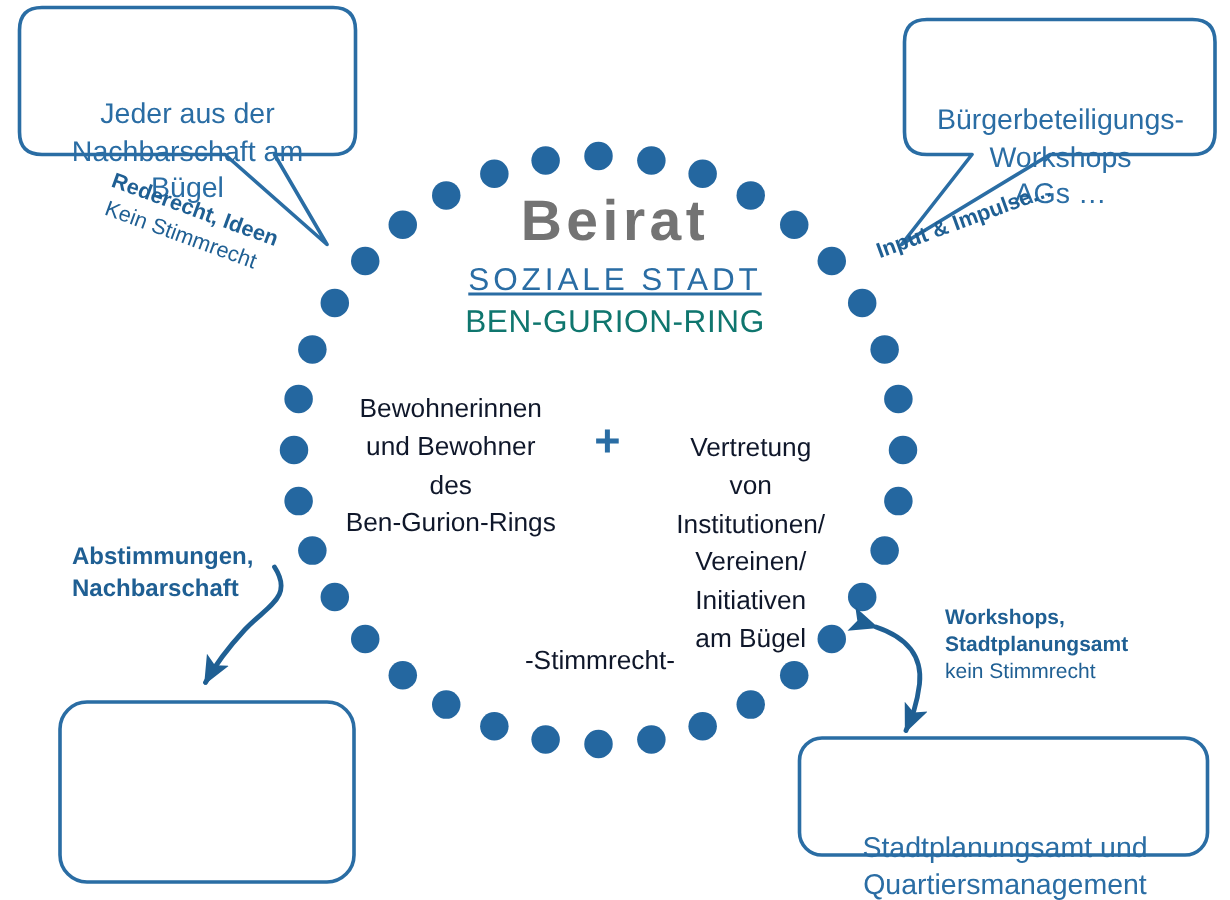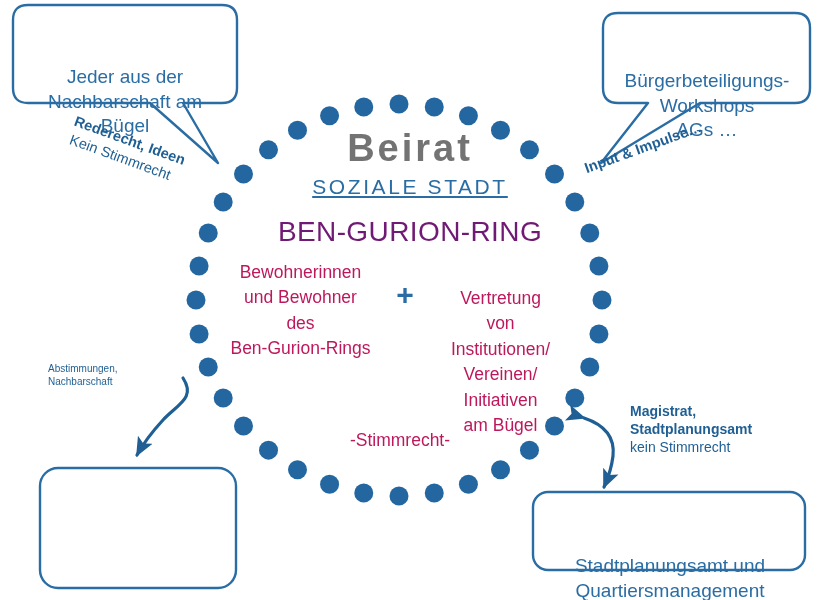--- a/index.html
+++ b/index.html
@@ -19,21 +19,21 @@
   }
   #vector-layer {
     position: absolute;
     left: 0;
     top: 0;
     width: 820px;
     height: 600px;
   }
   .txt {
     position: absolute;
-    color: #be185d;
+    color: #0f172a;
     text-align: center;
     line-height: 1.22;
     white-space: pre-line;
   }
 
   
   .box-text {
     font-size: 19px;
     color: #2a6da4;
     display: flex;
@@ -60,24 +60,23 @@
     width: 300px;
     font-size: 21px;
     letter-spacing: 2.6px;
     color: #2a6da4;
     text-decoration: underline;
   }
   #center-sub2 {
     left: 260px;
     top: 202px;
     width: 300px;
-    font-size: 28px;
+    font-size: 21px;
     letter-spacing: 0.4px;
-    color: #701a75;
-    margin-top: 13px;
+    color: #0f766e;
   }
   #col-left {
     left: 218px;
     top: 260px;
     width: 165px;
     font-size: 17.5px;
     line-height: 1.45;
   }
   #col-right {
     left: 428px;
@@ -134,22 +133,22 @@
     transform-origin: left top;
     text-align: left;
     font-size: 14.5px;
     font-weight: bold;
   }
   #annot-abstimmungen {
     left: 48px;
     top: 362px;
     width: 170px;
     text-align: left;
-    font-size: 10px;
-    font-weight: normal;
+    font-size: 16px;
+    font-weight: bold;
   }
   #annot-beratung {
     left: 630px;
     top: 402px;
     width: 185px;
     text-align: left;
   }
   #annot-beratung .b1,
   #annot-beratung .b2 {
     font-size: 14px;
@@ -274,18 +273,18 @@
   </div>
 
   <div class="annot" id="annot-input">Input &amp; Impulse…</div>
 
   <div class="annot" id="annot-abstimmungen">
     <span>Abstimmungen,</span><br>
     <span>Nachbarschaft</span>
   </div>
 
   <div class="annot" id="annot-beratung">
-    <span class="b1">Magistrat,</span>
+    <span class="b1">Workshops,</span>
     <span class="b2">Stadtplanungsamt</span>
     <span class="b3">kein Stimmrecht</span>
   </div>
 
 </div>
 
 </body></html>

